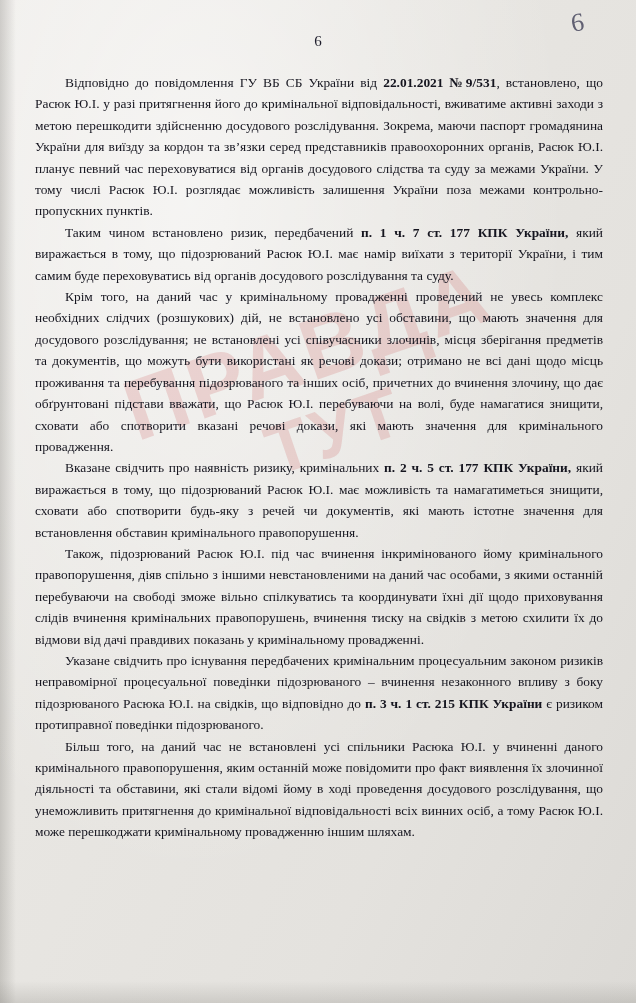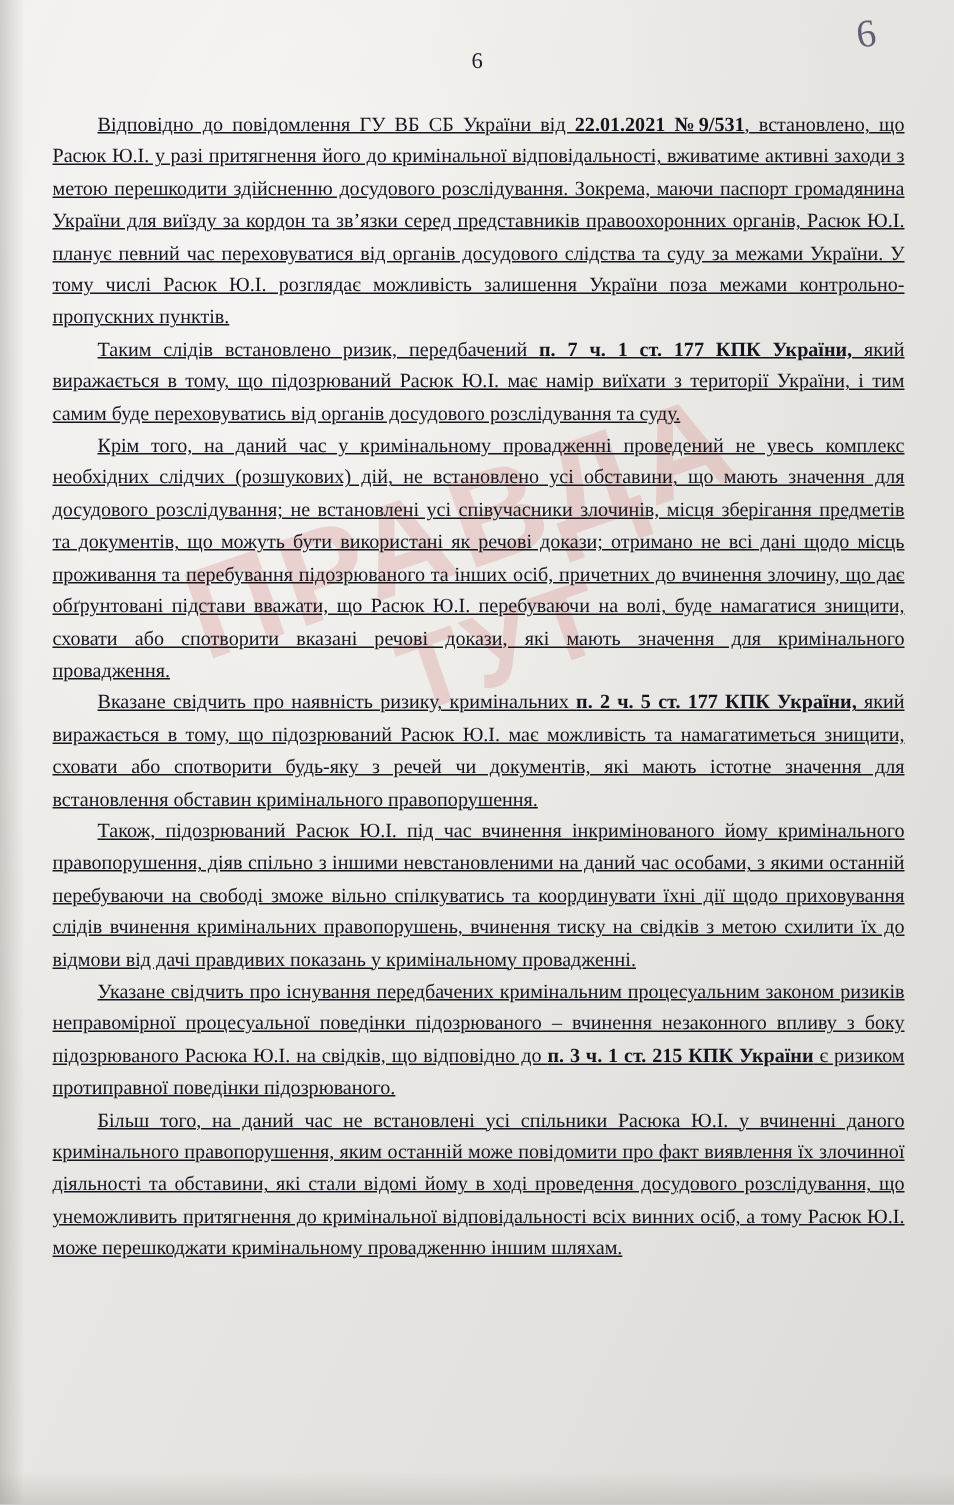--- a/index.html
+++ b/index.html
@@ -50,21 +50,20 @@
     width: 568px;
     font-size: 13.4px;
     line-height: 21.4px;
     color: #15151f;
     text-align: justify;
     text-justify: inter-word;
   }
   #body-text p {
     margin: 0;
     text-indent: 30px;
-    text-decoration: underline;
   }
   b, .b {
     font-weight: bold;
   }
   
   #watermark {
     position: absolute;
     top: 300px;
     left: -10px;
     width: 660px;
@@ -118,21 +117,21 @@
 
   <div id="page-number">6</div>
 
   <div id="watermark">
     <span class="wm-line1">ПРАВДА</span>
     <span class="wm-line2">ТУТ</span>
   </div>
 
   <div id="body-text">
       <p><span>Відповідно до повідомлення ГУ ВБ СБ України від </span><b>22.01.2021 №9/531</b><span>, встановлено, що Расюк Ю.І. у разі притягнення його до кримінальної відповідальності, вживатиме активні заходи з метою перешкодити здійсненню досудового розслідування. Зокрема, маючи паспорт громадянина України для виїзду за кордон та зв’язки серед представників правоохоронних органів, Расюк Ю.І. планує певний час переховуватися від органів досудового слідства та суду за межами України. У тому числі Расюк Ю.І. розглядає можливість залишення України поза межами контрольно-пропускних пунктів.</span></p>
-      <p><span>Таким слідів встановлено ризик, передбачений </span><b>п. 7 ч. 1 ст. 177 КПК України,</b><span> який виражається в тому, що підозрюваний Расюк Ю.І. має намір виїхати з території України, і тим самим буде переховуватись від органів досудового розслідування та суду.</span></p>
+      <p><span>Таким чином встановлено ризик, передбачений </span><b>п. 1 ч. 7 ст. 177 КПК України,</b><span> який виражається в тому, що підозрюваний Расюк Ю.І. має намір виїхати з території України, і тим самим буде переховуватись від органів досудового розслідування та суду.</span></p>
       <p><span>Крім того, на даний час у кримінальному провадженні проведений не увесь комплекс необхідних слідчих (розшукових) дій, не встановлено усі обставини, що мають значення для досудового розслідування; не встановлені усі співучасники злочинів, місця зберігання предметів та документів, що можуть бути використані як речові докази; отримано не всі дані щодо місць проживання та перебування підозрюваного та інших осіб, причетних до вчинення злочину, що дає обґрунтовані підстави вважати, що Расюк Ю.І. перебуваючи на волі, буде намагатися знищити, сховати або спотворити вказані речові докази, які мають значення для кримінального провадження.</span></p>
       <p><span>Вказане свідчить про наявність ризику, кримінальних </span><b>п. 2 ч. 5 ст. 177 КПК України,</b><span> який виражається в тому, що підозрюваний Расюк Ю.І. має можливість та намагатиметься знищити, сховати або спотворити будь-яку з речей чи документів, які мають істотне значення для встановлення обставин кримінального правопорушення.</span></p>
       <p><span>Також, підозрюваний Расюк Ю.І. під час вчинення інкримінованого йому кримінального правопорушення, діяв спільно з іншими невстановленими на даний час особами, з якими останній перебуваючи на свободі зможе вільно спілкуватись та координувати їхні дії щодо приховування слідів вчинення кримінальних правопорушень, вчинення тиску на свідків з метою схилити їх до відмови від дачі правдивих показань у кримінальному провадженні.</span></p>
       <p><span>Указане свідчить про існування передбачених кримінальним процесуальним законом ризиків неправомірної процесуальної поведінки підозрюваного – вчинення незаконного впливу з боку підозрюваного Расюка Ю.І. на свідків, що відповідно до </span><b>п. 3 ч. 1 ст. 215 КПК України</b><span> є ризиком протиправної поведінки підозрюваного.</span></p>
       <p><span>Більш того, на даний час не встановлені усі спільники Расюка Ю.І. у вчиненні даного кримінального правопорушення, яким останній може повідомити про факт виявлення їх злочинної діяльності та обставини, які стали відомі йому в ході проведення досудового розслідування, що унеможливить притягнення до кримінальної відповідальності всіх винних осіб, а тому Расюк Ю.І. може перешкоджати кримінальному провадженню іншим шляхам.</span></p>
     </div>
 
 </div>
 
 </body></html>

